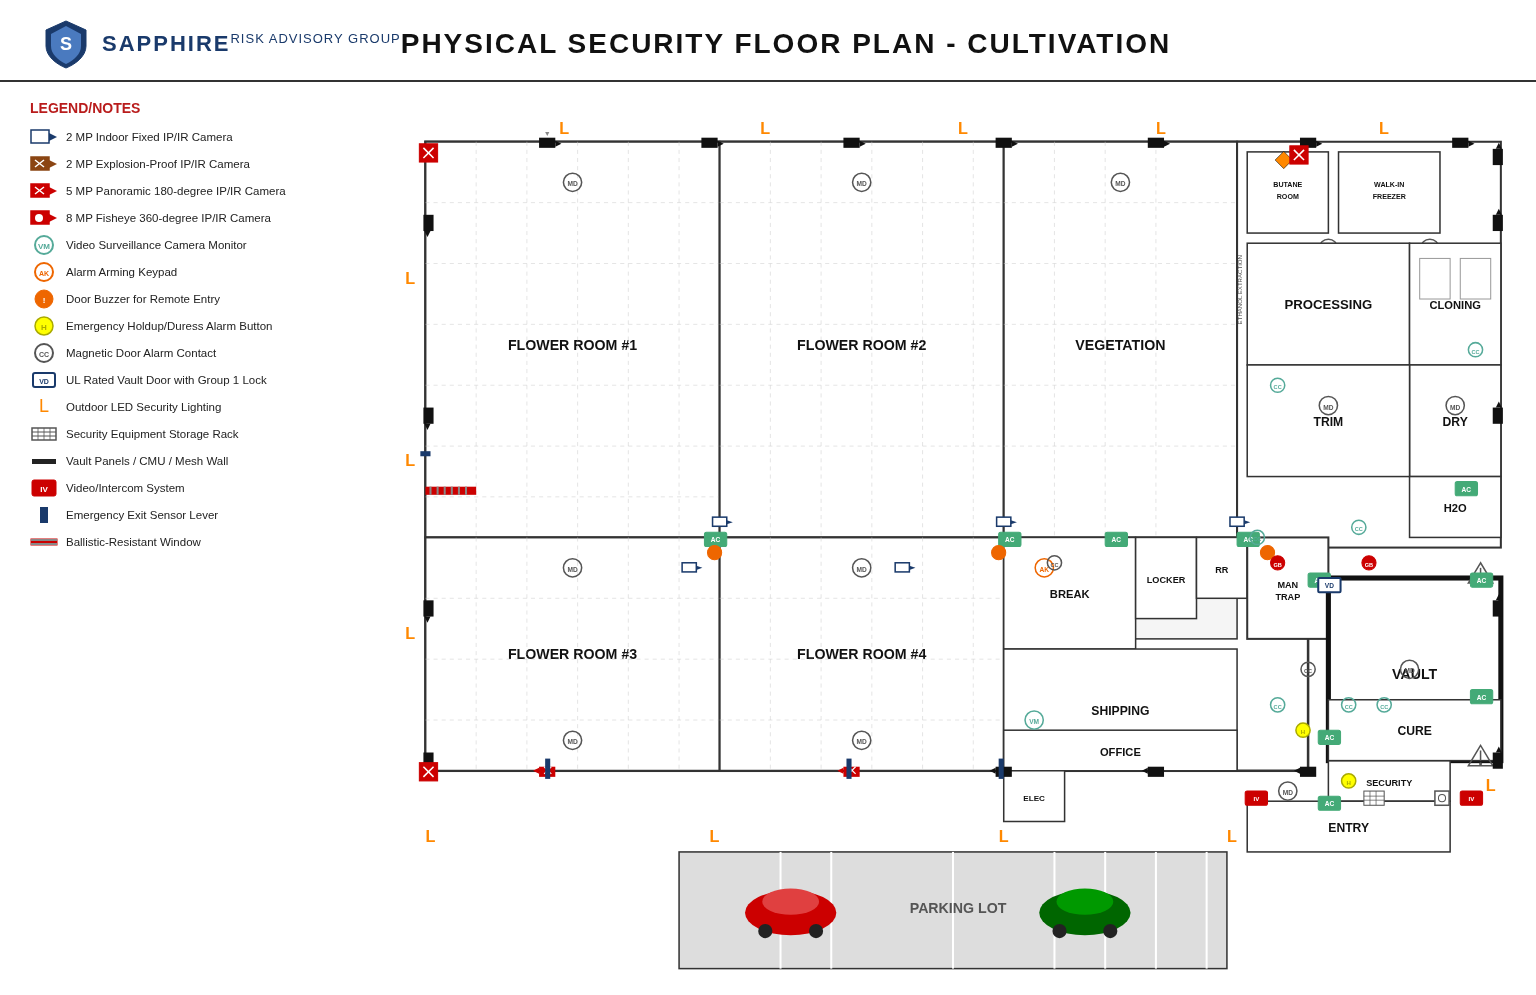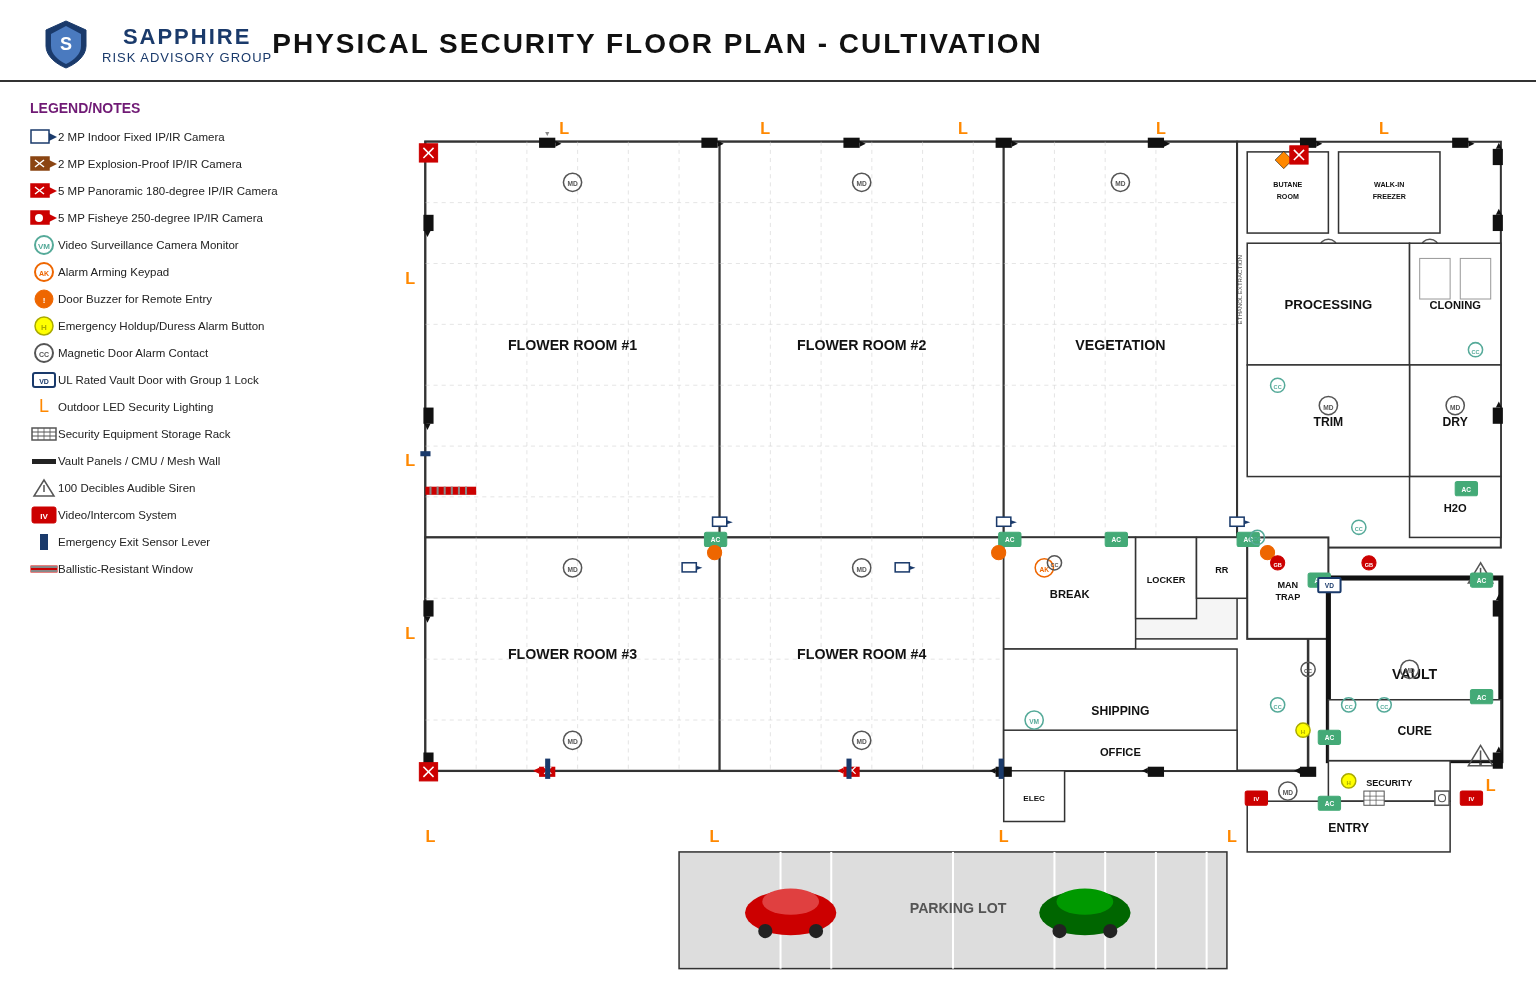--- a/index.html
+++ b/index.html
@@ -25,22 +25,20 @@
       align-items: center;
       gap: 10px;
       min-width: 220px;
     }
     .logo-shield {
       width: 52px;
       height: 52px;
     }
     .logo-text {
       display: flex;
-      flex-direction: column;
-      align-items: center;
     }
     .logo-sapphire {
       font-size: 22px;
       font-weight: 900;
       color: #1a3a6b;
       letter-spacing: 2px;
     }
     .logo-sub {
       font-size: 13px;
       color: #1a3a6b;
@@ -66,25 +64,26 @@
     .legend-panel {
       width: 370px;
       min-width: 370px;
       padding: 10px 10px;
       font-size: 11.5px;
     }
     .legend-title {
       font-size: 14px;
       font-weight: 700;
       margin-bottom: 10px;
-      color: #701a75;
+      color: #b91c1c;
     }
     .legend-item {
       display: flex;
       align-items: center;
+      gap: 8px;
       margin-bottom: 5px;
       min-height: 22px;
     }
     .legend-icon {
       width: 28px;
       height: 20px;
       display: flex;
       align-items: center;
       justify-content: center;
       flex-shrink: 0;
@@ -160,21 +159,21 @@
     </div>
 
     <div class="legend-item">
       <div class="legend-icon">
         <svg width="28" height="18" viewBox="0 0 28 18">
           <rect x="1" y="2" width="18" height="13" fill="#c00" stroke="#c00" stroke-width="1.5"></rect>
           <circle cx="9" cy="9" r="4" fill="white"></circle>
           <polygon points="19,5 27,9 19,13" fill="#c00"></polygon>
         </svg>
       </div>
-      <span class="legend-label">5 MP Fisheye 250-degree IP/IR Camera</span>
+      <span class="legend-label">8 MP Fisheye 360-degree IP/IR Camera</span>
     </div>
 
     <div class="legend-item">
       <div class="legend-icon">
         <svg width="28" height="20" viewBox="0 0 28 20">
           <circle cx="14" cy="10" r="9" fill="none" stroke="#5a9" stroke-width="2"></circle>
           <text x="14" y="14" text-anchor="middle" font-size="8" fill="#5a9" font-weight="bold">VM</text>
         </svg>
       </div>
       <span class="legend-label">Video Surveillance Camera Monitor</span>
@@ -259,29 +258,20 @@
 
     <div class="legend-item">
       <div class="legend-icon">
         <svg width="28" height="20" viewBox="0 0 28 20">
           <rect x="2" y="8" width="24" height="5" fill="#222"></rect>
         </svg>
       </div>
       <span class="legend-label">Vault Panels / CMU / Mesh Wall</span>
     </div>
 
-    <div class="legend-item">
-      <div class="legend-icon">
-        <svg width="28" height="20" viewBox="0 0 28 20">
-          <polygon points="14,2 4,18 24,18" fill="none" stroke="#555" stroke-width="1.5"></polygon>
-          <line x1="14" y1="7" x2="14" y2="14" stroke="#555" stroke-width="1.5"></line>
-        </svg>
-      </div>
-      <span class="legend-label">100 Decibles Audible Siren</span>
-    </div>
 
     <div class="legend-item">
       <div class="legend-icon">
         <svg width="28" height="20" viewBox="0 0 28 20">
           <rect x="2" y="2" width="24" height="16" rx="2" fill="#c00" stroke="#c00" stroke-width="1"></rect>
           <text x="14" y="14" text-anchor="middle" font-size="8" fill="white" font-weight="bold">IV</text>
         </svg>
       </div>
       <span class="legend-label">Video/Intercom System</span>
     </div>

